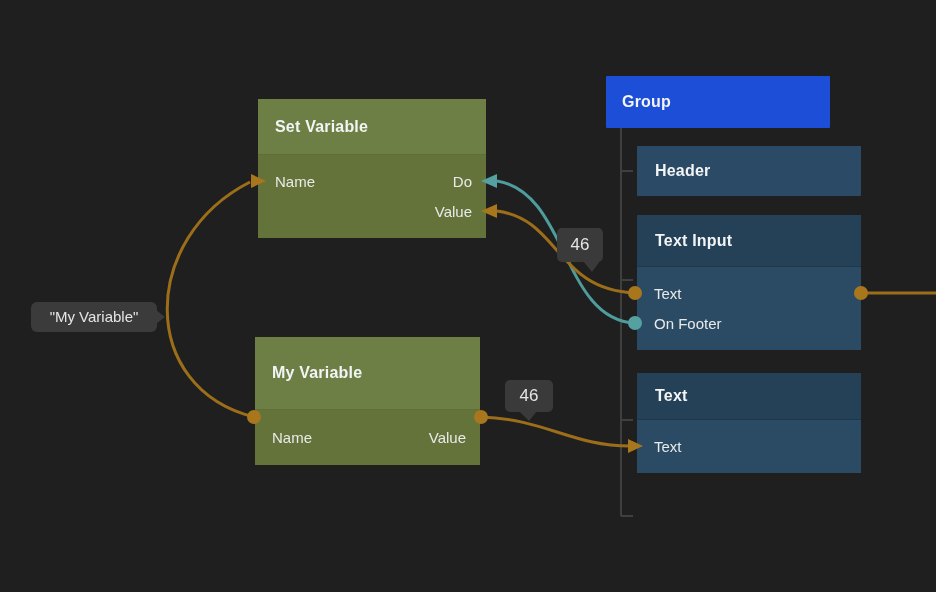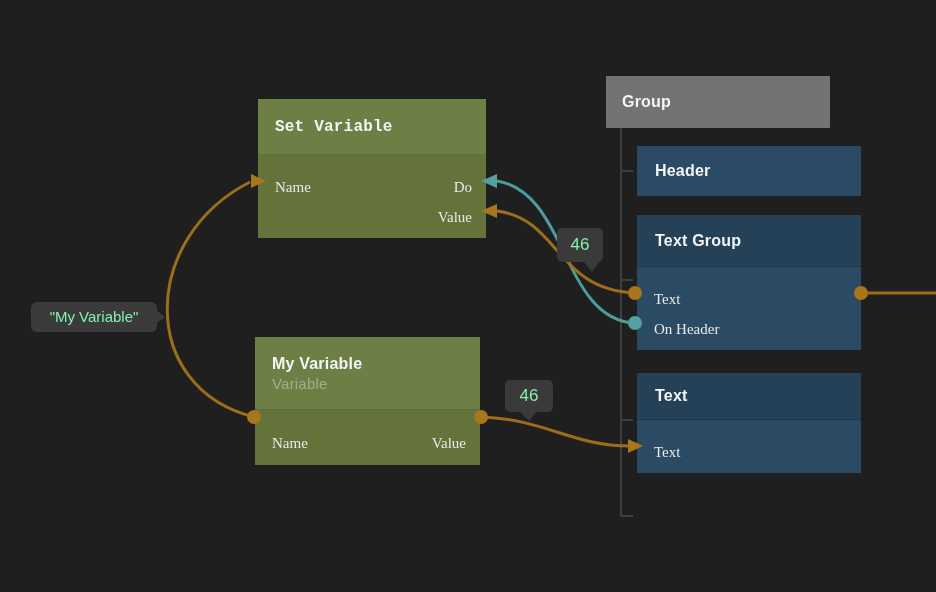--- a/index.html
+++ b/index.html
@@ -7,55 +7,55 @@
     position:relative;width:936px;height:592px;overflow:hidden;
     background:#1f1f1f;font-family:"Liberation Sans",sans-serif;
     -webkit-font-smoothing:antialiased;
   }
   .node{position:absolute;color:#eceff1;border-radius:1px;}
   .node .head{display:flex;flex-direction:column;justify-content:center;
     font-size:16px;font-weight:600;letter-spacing:.2px;}
   .node .title{color:#f2f4f5;}
   .node .subtitle{font-size:15px;font-weight:400;margin-top:2px;}
   .node .body{font-size:15px;color:#e8eaea;}
-  .prow{height:30px;display:flex;align-items:flex-end;justify-content:space-between;
-    padding:0 14px 0 17px;font-family:Liberation Serif, serif;}
+  .prow{height:30px;display:flex;align-items:center;justify-content:space-between;
+    padding:0 14px 0 17px;}
   .prow.right-only{justify-content:flex-end;}
   .prow.left-only{justify-content:flex-start;}
 
   
   .green .head{background:#6d7f44;padding-left:17px;border-bottom:1px solid rgba(0,0,0,.12);}
   .green .body{background:#647339;padding-top:11px;}
   #node-set-variable{left:258px;top:99px;width:228px;height:139px;}
-  #node-set-variable .head{height:55px;font-family:Liberation Mono, monospace;}
+  #node-set-variable .head{height:55px;}
   #node-set-variable .body{height:72px;}
   #node-my-variable{left:255px;top:317px;width:225px;height:128px;margin-top:20px;}
   #node-my-variable .head{height:72px;}
   #node-my-variable .head .subtitle{color:#a6ad8a;}
   #node-my-variable .body{height:43px;padding-top:12px;}
 
   
   .blue .head{padding-left:18px;background:#254158;border-bottom:1px solid rgba(0,0,0,.15);}
   .blue .body{background:#2b4b64;padding-top:11px;}
-  #node-group{left:606px;top:76px;width:224px;height:52px;background:#737373;}
+  #node-group{left:606px;top:76px;width:224px;height:52px;background:#1d4ed8;}
   #node-group .head{height:52px;padding-left:16px;background:transparent;border:none;}
   #node-header{left:637px;top:146px;width:224px;height:50px;background:#2b4a66;}
   #node-header .head,#node-footer .head{height:50px;background:transparent;border:none;}
   #node-footer{left:637px;top:491px;width:224px;height:50px;background:#2b4a66;}
   #node-text-input{left:637px;top:215px;width:224px;height:135px;}
   #node-text-input .head{height:51px;}
   #node-text-input .body{height:72px;}
   #node-text{left:637px;top:373px;width:224px;height:100px;}
   #node-text .head{height:46px;}
   #node-text .body{height:42px;}
 
   svg.overlay{position:absolute;left:0;top:0;z-index:5;pointer-events:none;}
 
   
-  .bubble{position:absolute;z-index:8;background:#3a3a3a;color:#86efac;
+  .bubble{position:absolute;z-index:8;background:#3a3a3a;color:#e5e5e5;
     border-radius:5px;text-align:center;}
   .bubble .tail{position:absolute;width:0;height:0;}
   #badge-1{left:557px;top:228px;width:46px;height:34px;font-size:17px;line-height:34px;}
   #badge-1 .tail{left:26px;top:100%;margin-top:-1px;
     border-left:9px solid transparent;border-right:8px solid transparent;
     border-top:11px solid #3a3a3a;}
   #badge-2{left:505px;top:380px;width:48px;height:32px;font-size:17px;line-height:32px;}
   #badge-2 .tail{left:14px;top:100%;margin-top:-1px;
     border-left:10px solid transparent;border-right:8px solid transparent;
     border-top:10px solid #3a3a3a;}
@@ -81,21 +81,20 @@
       </div>
       <div class="prow right-only">
         <span>Value</span>
       </div>
     </div>
   </div>
 
   <div class="node green" id="node-my-variable">
     <div class="head">
       <span class="title">My Variable</span>
-      <span class="subtitle">Variable</span>
     </div>
     <div class="body">
       <div class="prow">
         <span>Name</span>
         <span>Value</span>
       </div>
     </div>
   </div>
 
   <div class="node blue" id="node-group">
@@ -105,28 +104,28 @@
   </div>
 
   <div class="node blue" id="node-header">
     <div class="head">
       <span class="title">Header</span>
     </div>
   </div>
 
   <div class="node blue" id="node-text-input">
     <div class="head">
-      <span class="title">Text Group</span>
+      <span class="title">Text Input</span>
     </div>
     <div class="body">
       <div class="prow left-only">
         <span>Text</span>
       </div>
       <div class="prow left-only">
-        <span>On Header</span>
+        <span>On Footer</span>
       </div>
     </div>
   </div>
 
   <div class="node blue" id="node-text">
     <div class="head">
       <span class="title">Text</span>
     </div>
     <div class="body">
       <div class="prow left-only">

